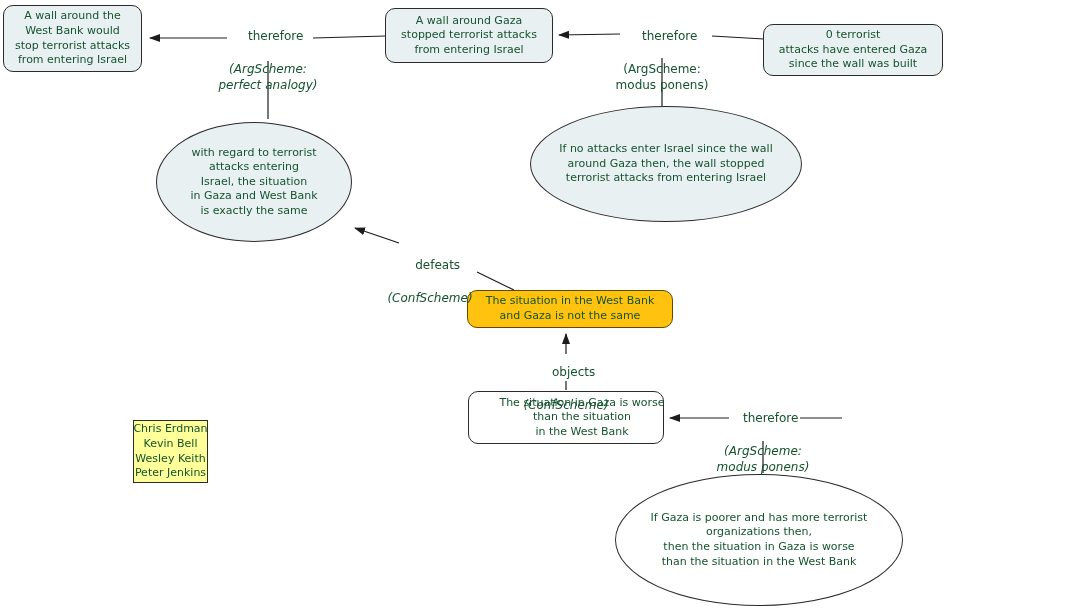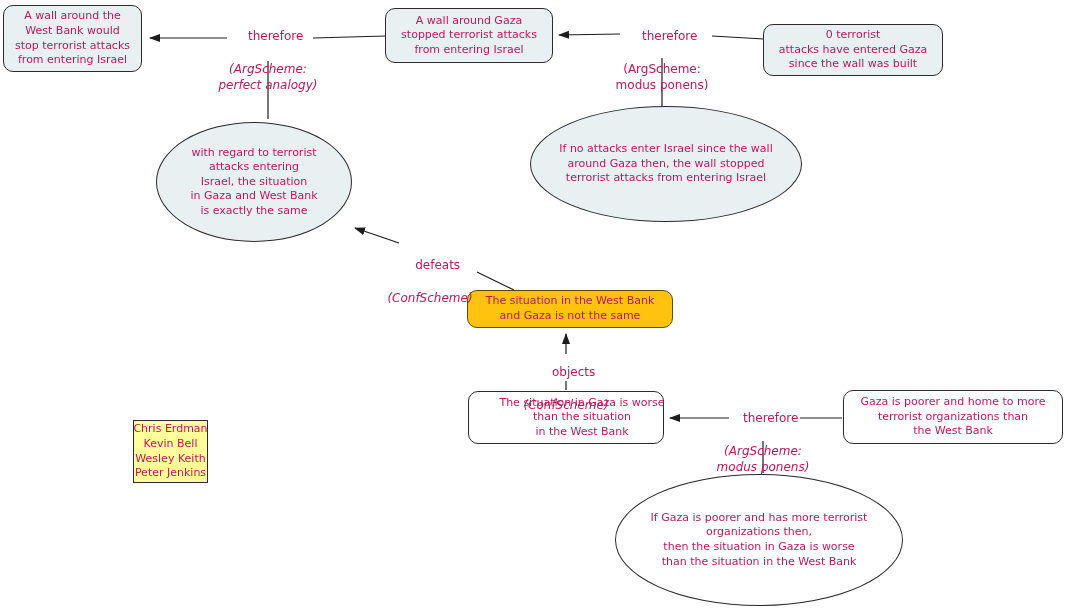--- a/index.html
+++ b/index.html
@@ -2,21 +2,21 @@
 <html><head>
 <meta charset="utf-8">
 <style>
   html, body { margin: 0; padding: 0; background: #ffffff; }
   #canvas {
     position: relative;
     width: 1066px;
     height: 608px;
     background: var(--bg, #ffffff);
     font-family: "DejaVu Sans", "Liberation Sans", sans-serif;
-    color: #be185d;
+    color: #14532d;
     overflow: hidden;
   }
   #wires { position: absolute; left: 0; top: 0; pointer-events: none; }
 
   .node {
     position: absolute;
     box-sizing: border-box;
     display: flex;
     align-items: center;
     justify-content: center;
@@ -116,23 +116,20 @@
 in Gaza and West Bank
 is exactly the same</div>
 
   <div id="node-not-same" class="node rounded highlight">The situation in the West Bank
 and Gaza is not the same</div>
 
   <div id="node-gaza-worse" class="node rounded white-fill">The situation in Gaza is worse
 than the situation
 in the West Bank</div>
 
-  <div id="node-gaza-poorer" class="node rounded white-fill">Gaza is poorer and home to more
-terrorist organizations than
-the West Bank</div>
 
   <div id="node-if-gaza-poorer" class="node ellipse white-fill">If Gaza is poorer and has more terrorist
 organizations then,
 then the situation in Gaza is worse
 than the situation in the West Bank</div>
 
   <div id="node-authors" class="node authors">Chris Erdman
 Kevin Bell
 Wesley Keith
 Peter Jenkins</div>

